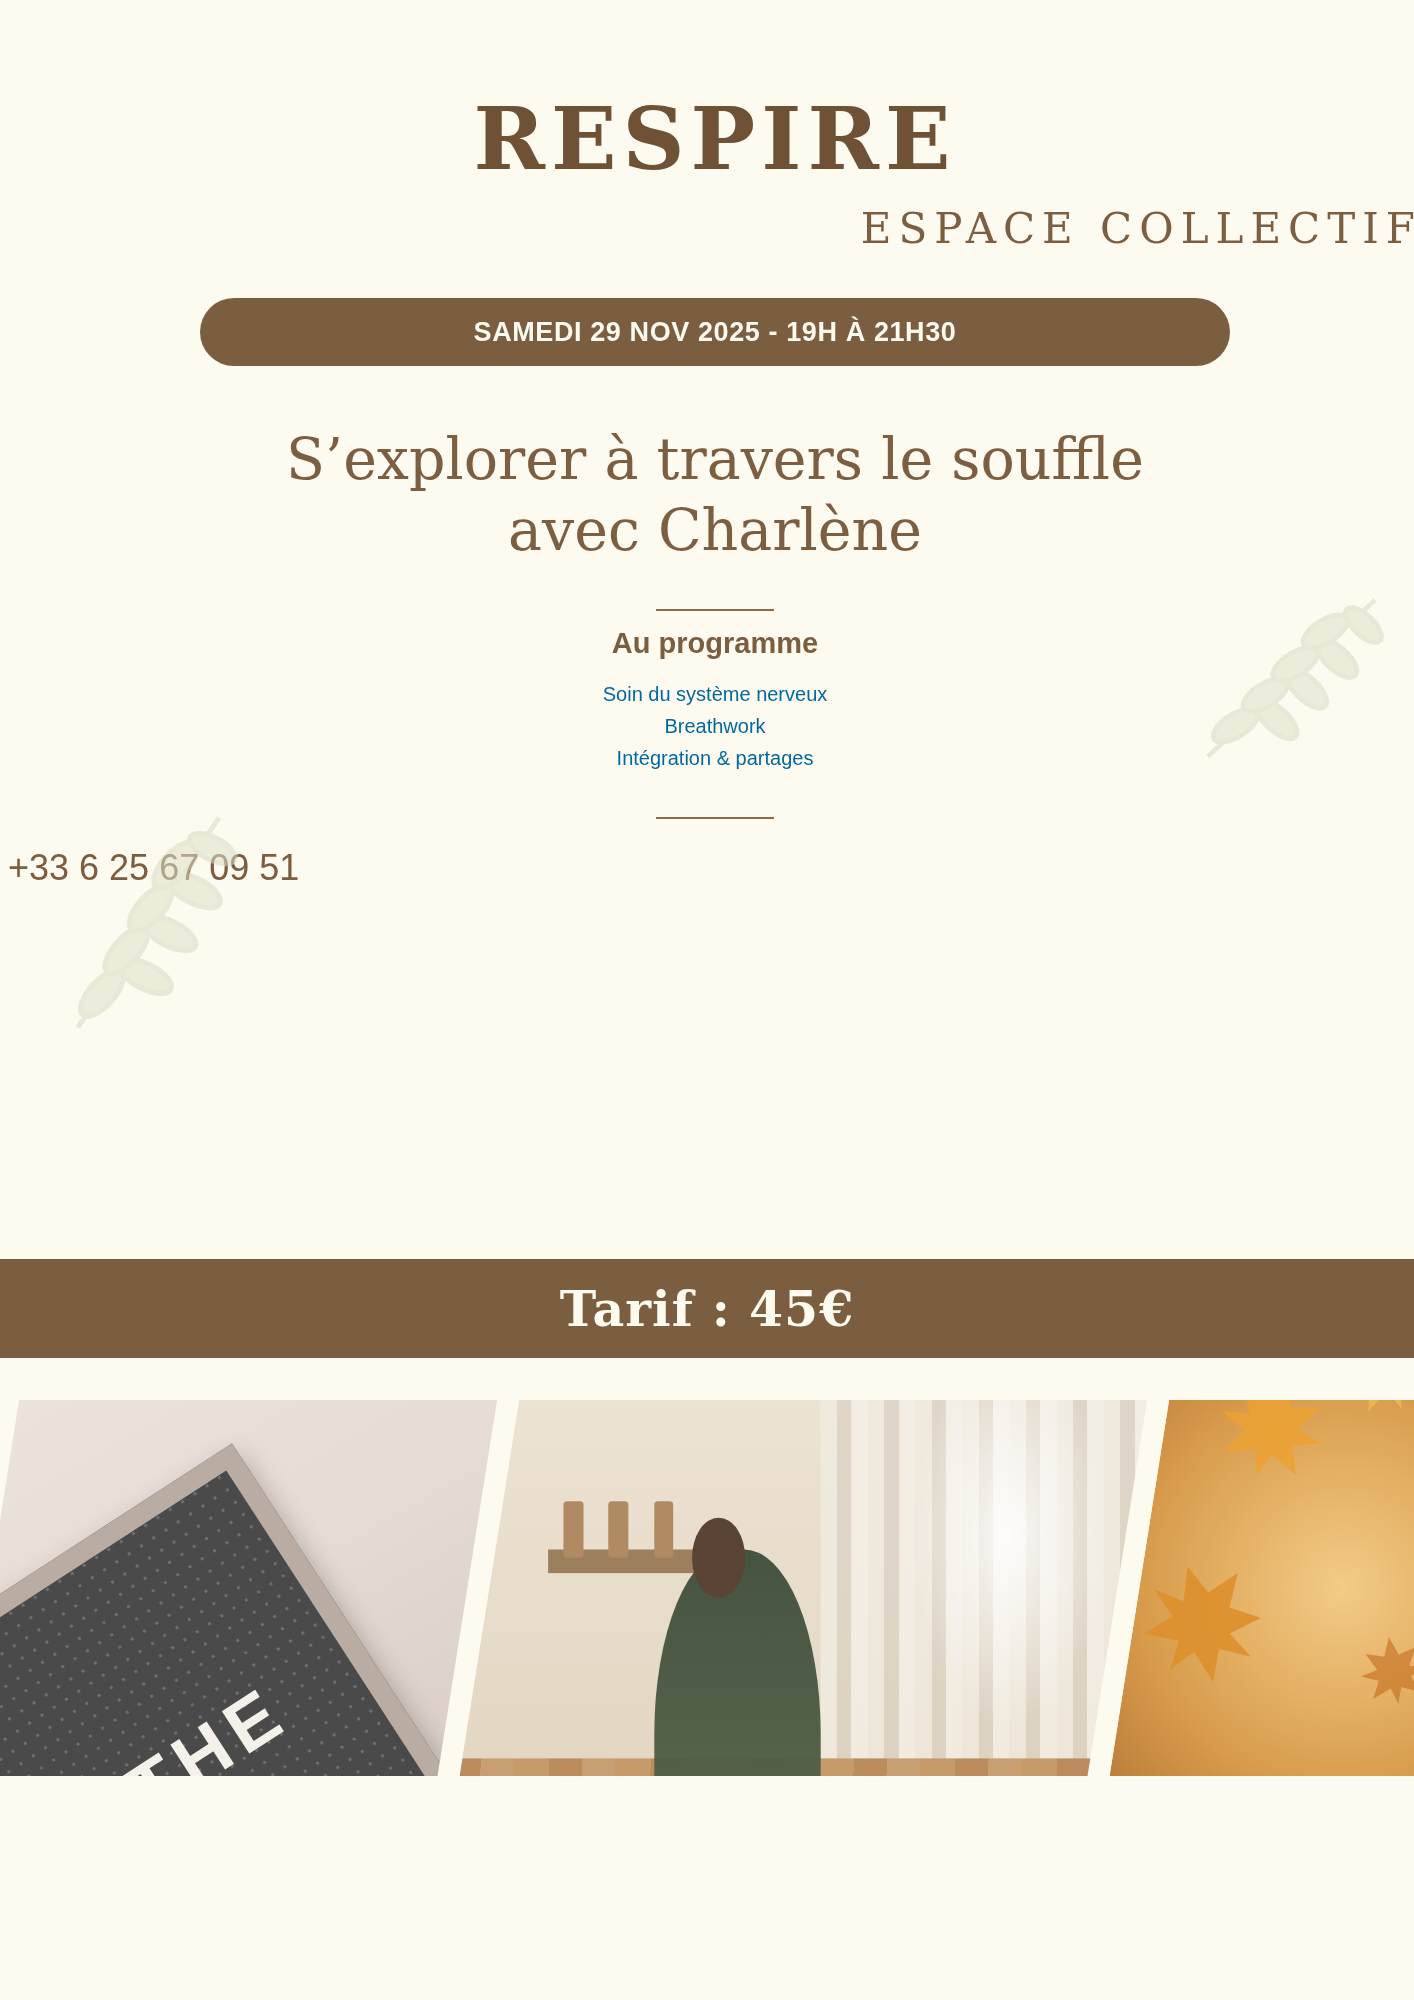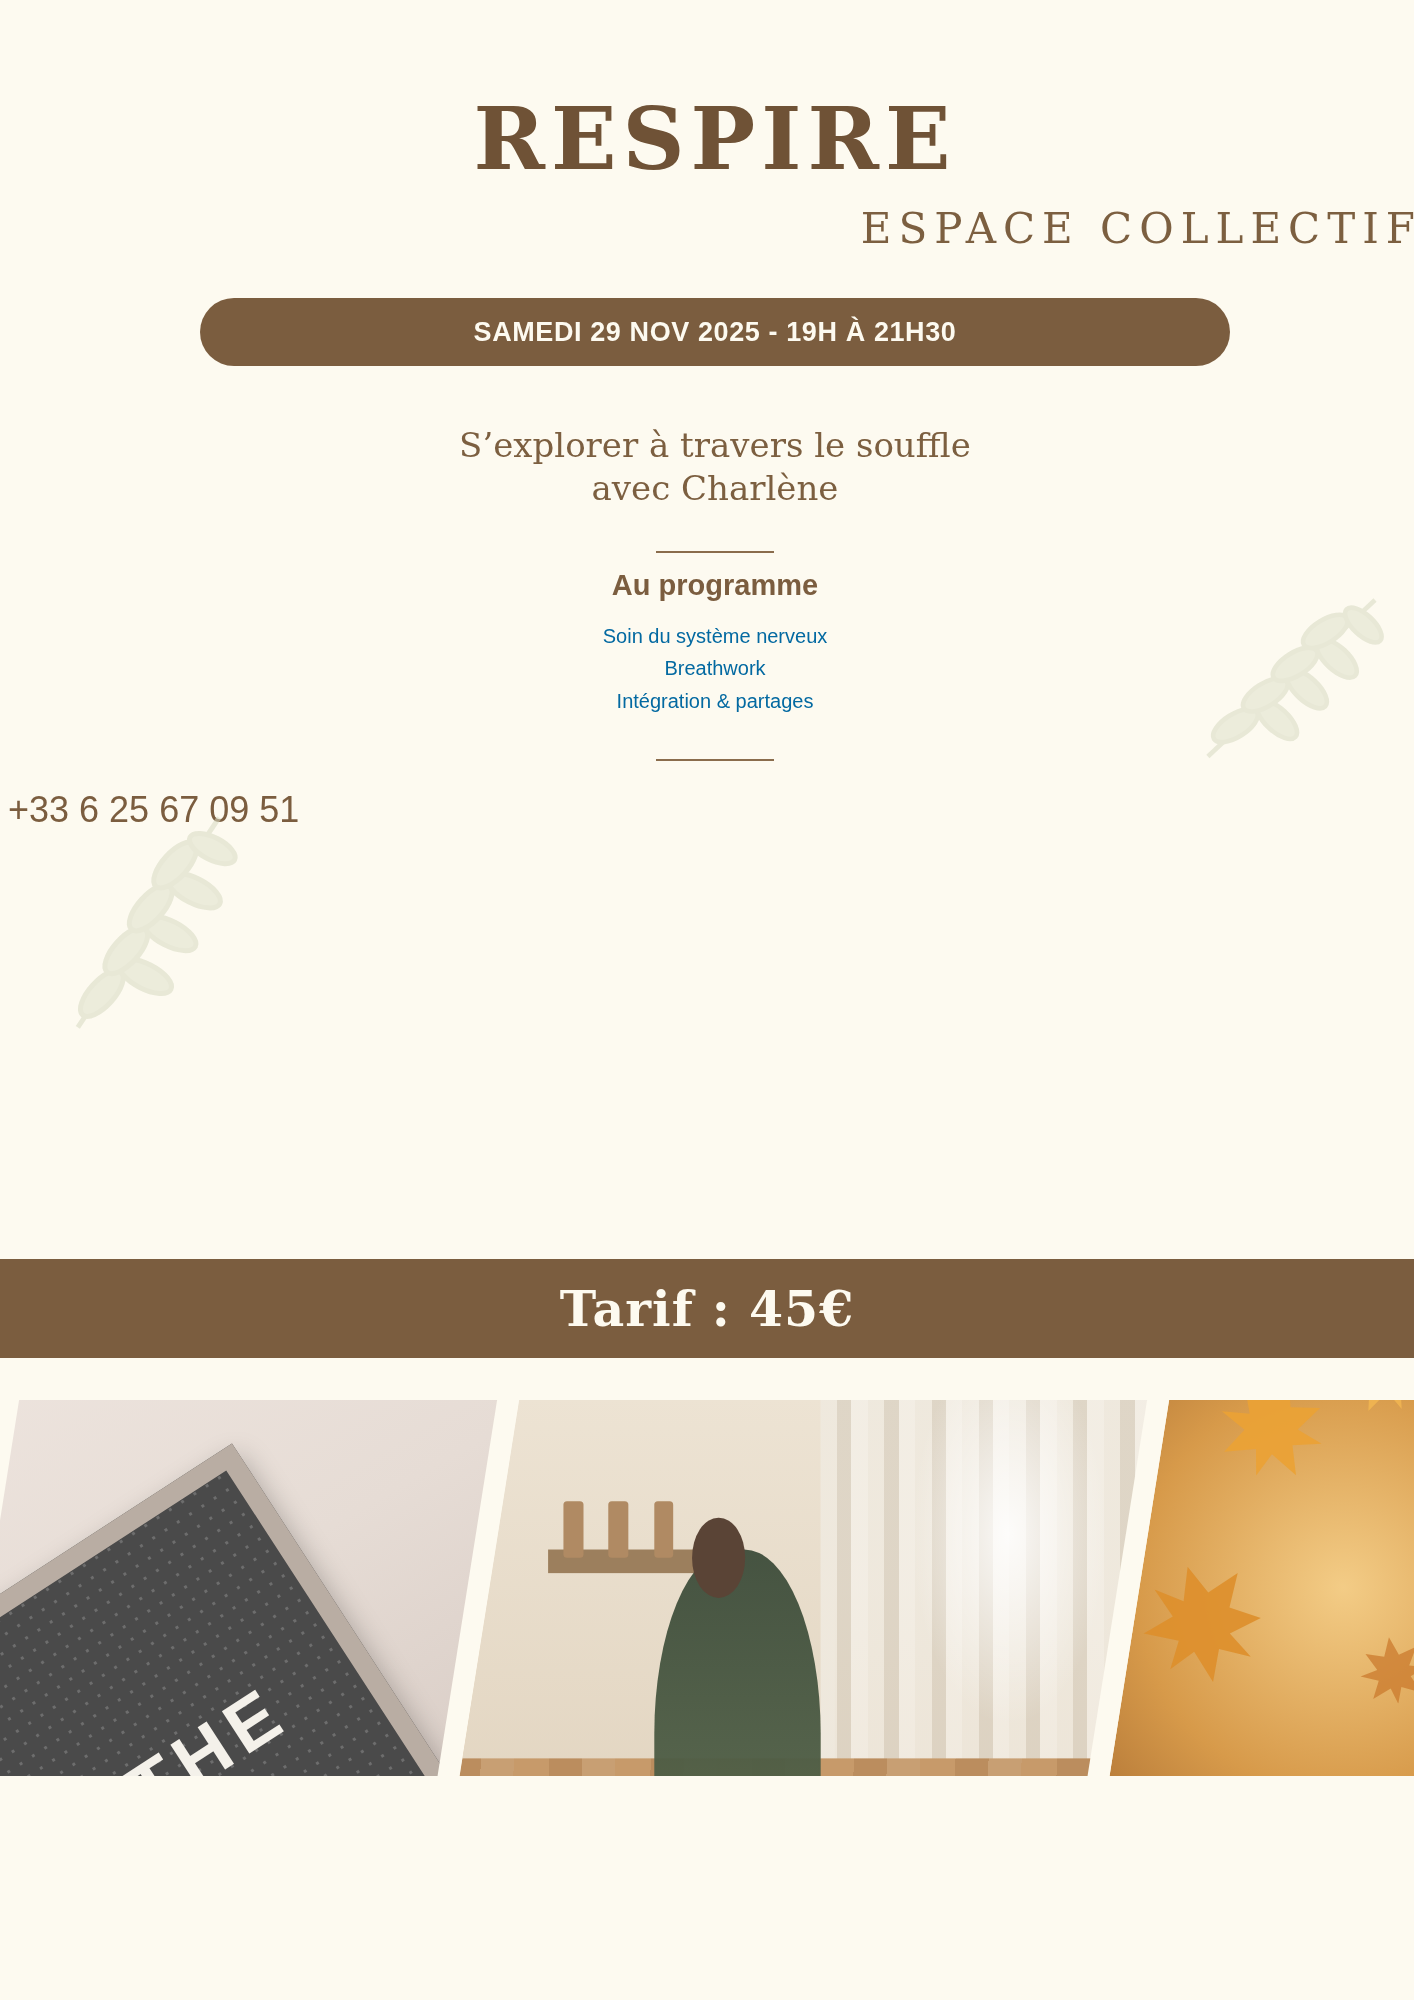--- a/index.html
+++ b/index.html
@@ -87,21 +87,21 @@
     font-weight: 700;
     letter-spacing: 0.6px;
   }
 
   
   .headline {
     margin: 58px auto 0 auto;
     width: 1000px;
     text-align: center;
     font-family: "DejaVu Serif", "Liberation Serif", serif;
-    font-size: 34px;
+    font-size: 57px;
     line-height: 1.25;
     color: #7c5f40;
   }
   .headline .line {
     display: block;
   }
 
   
   .divider {
     width: 118px;

